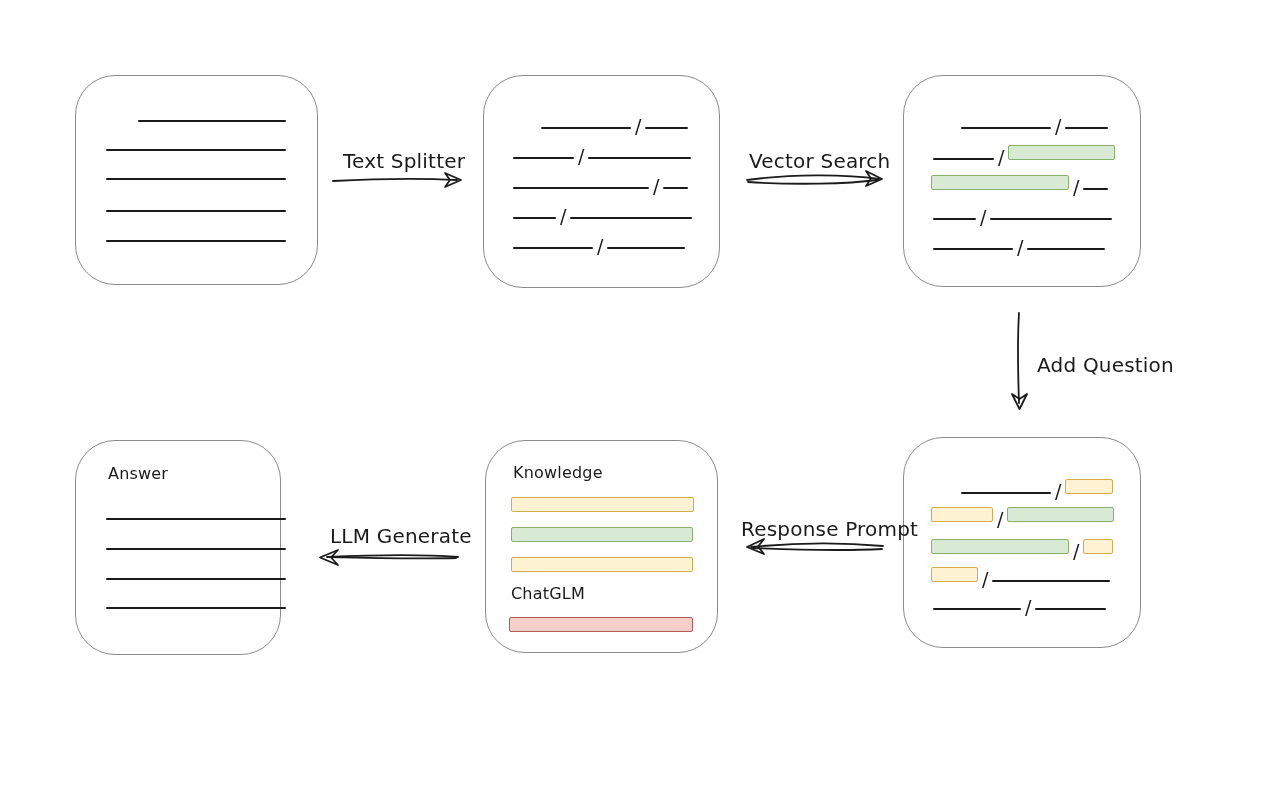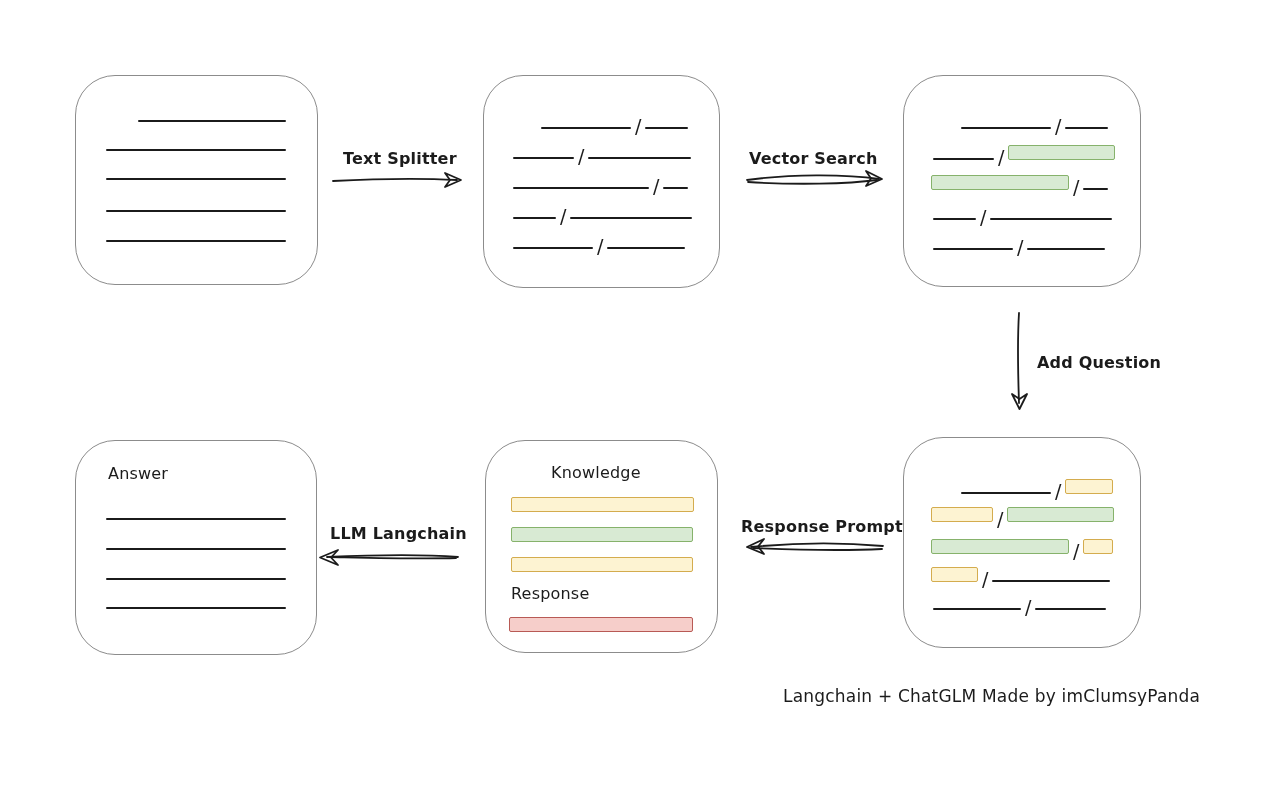--- a/index.html
+++ b/index.html
@@ -22,21 +22,21 @@
   .seg-line{height:1.8px;background:var(--ink);border-radius:1px;margin-bottom:0.5px;}
   .seg-slash{
     font-size:19px;line-height:13px;font-weight:500;margin:0 4px;
     position:relative;top:4px;color:var(--ink);font-style:normal;
   }
   .seg-chip{height:15px;border:1.6px solid;border-radius:2px;box-sizing:border-box;}
   .chip-green{background:var(--green-fill);border-color:var(--green-border);}
   .chip-yellow{background:var(--yellow-fill);border-color:var(--yellow-border);}
   .chip-red{background:var(--red-fill);border-color:var(--red-border);}
   .box-label{position:absolute;font-size:16px;font-weight:500;white-space:nowrap;letter-spacing:0.2px;}
-  .arrow-label{position:absolute;font-size:16px;font-weight:700;white-space:nowrap;letter-spacing:0.2px;}
+  .arrow-label{position:absolute;font-size:20px;font-weight:400;white-space:nowrap;letter-spacing:0.2px;}
   .caption{position:absolute;font-size:17px;font-weight:500;white-space:nowrap;letter-spacing:0.2px;}
   .overlay{position:absolute;left:0;top:0;pointer-events:none;}
 </style>
 </head>
 <body>
 
 <div class="canvas">
 
   <div class="box" style="left:75px;top:75px;width:243px;height:210px;">
       <div class="row" style="left: 62px; top: 28px;">
@@ -134,59 +134,58 @@
         <div class="seg-line" style="width: 118px;"></div>
       </div>
       <div class="row" style="left: 29px; top: 154px;">
         <div class="seg-line" style="width: 88px;"></div>
         <span class="seg-slash">/</span>
         <div class="seg-line" style="width: 71px;"></div>
       </div>
     </div>
 
   <div class="box" style="left:485px;top:440px;width:233px;height:213px;">
-    <div class="box-label" style="left:27px;top:22px;margin-left:38px;">Knowledge</div>
-    <div class="box-label" style="left:25px;top:143px;">Response</div>
+    <div class="box-label" style="left:27px;top:22px;">Knowledge</div>
+    <div class="box-label" style="left:25px;top:143px;">ChatGLM</div>
   <div class="row" style="left: 25px; top: 53px;">
         <div class="seg-chip chip-yellow" style="width: 183px;"></div>
       </div>
       <div class="row" style="left: 25px; top: 83px;">
         <div class="seg-chip chip-green" style="width: 182px;"></div>
       </div>
       <div class="row" style="left: 25px; top: 113px;">
         <div class="seg-chip chip-yellow" style="width: 182px;"></div>
       </div>
       <div class="row" style="left: 23px; top: 173px;">
         <div class="seg-chip chip-red" style="width: 184px;"></div>
       </div>
     </div>
 
-  <div class="box" style="left:75px;top:440px;width:242px;height:215px;text-decoration:underline;">
+  <div class="box" style="left:75px;top:440px;width:206px;height:215px;text-decoration:underline;">
     <div class="box-label" style="left:32px;top:23px;">Answer</div>
   <div class="row" style="left: 30px; top: 61px;">
         <div class="seg-line" style="width: 180px;"></div>
       </div>
       <div class="row" style="left: 30px; top: 91px;">
         <div class="seg-line" style="width: 180px;"></div>
       </div>
       <div class="row" style="left: 30px; top: 121px;">
         <div class="seg-line" style="width: 180px;"></div>
       </div>
       <div class="row" style="left: 30px; top: 150px;">
         <div class="seg-line" style="width: 180px;"></div>
       </div>
     </div>
 
   <div class="arrow-label" style="left:343px;top:149px;">Text Splitter</div>
   <div class="arrow-label" style="left:749px;top:149px;">Vector Search</div>
   <div class="arrow-label" style="left:1037px;top:353px;">Add Question</div>
   <div class="arrow-label" style="left:741px;top:517px;">Response Prompt</div>
-  <div class="arrow-label" style="left:330px;top:524px;">LLM Langchain</div>
-
-  <div class="caption" style="left:783px;top:686px;">Langchain + ChatGLM Made by imClumsyPanda</div>
+  <div class="arrow-label" style="left:330px;top:524px;">LLM Generate</div>
+
 
   <svg class="overlay" width="1262" height="792" viewBox="0 0 1262 792" fill="none" stroke="#1b1b1b" stroke-width="1.8" stroke-linecap="round" stroke-linejoin="round">
     <g>
       <path d="M333 181 C372 179 418 178 457 180"></path>
       <path d="M445 173 L461 180 L445 187 L450 180 Z"></path>
     </g>
     <g>
       <path d="M747 180 C790 174 845 174 879 179"></path>
       <path d="M748 182 C795 185 848 184 877 180"></path>
       <path d="M866 171 L882 179 L866 186 L871 178.5 Z"></path>

